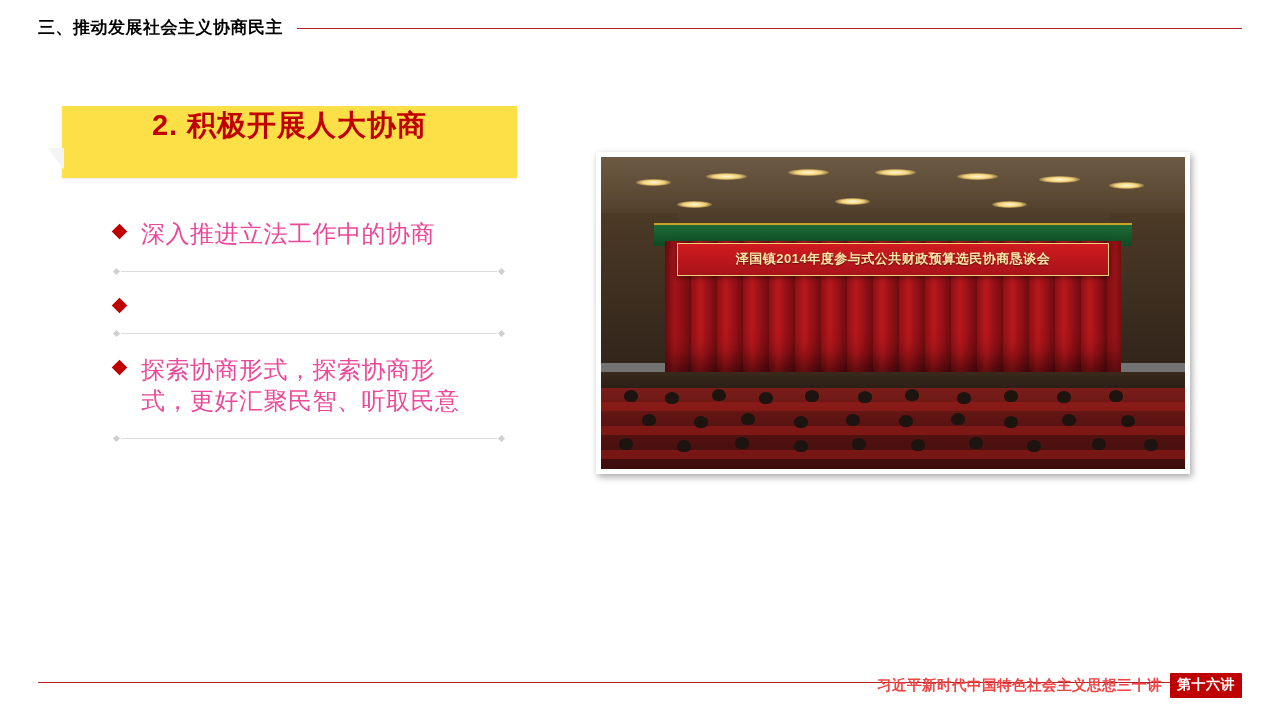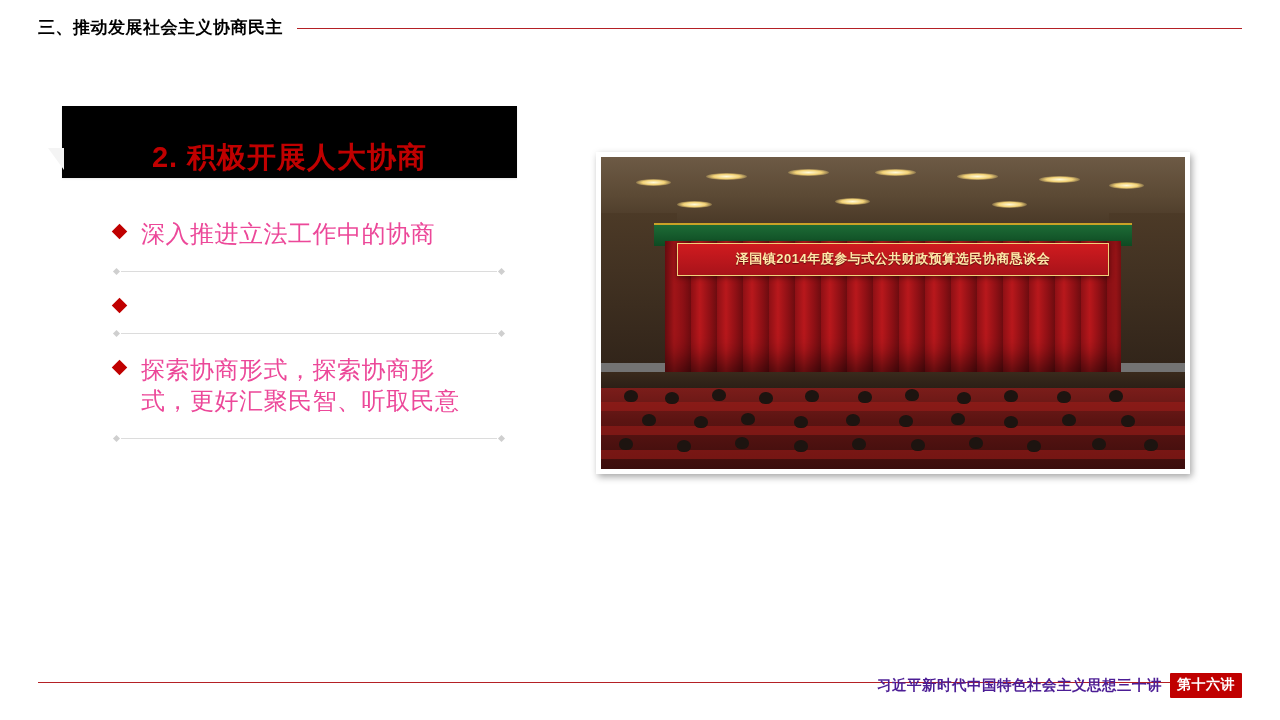--- a/index.html
+++ b/index.html
@@ -45,24 +45,24 @@
     position: absolute;
     left: 62px;
     top: 106px;
     width: 470px;
   }
 
   .section-title-box {
     position: relative;
     width: 455px;
     height: 72px;
-    background: #000000;
+    background: #fde047;
     box-shadow: 0 1px 2px rgba(0,0,0,0.10);
     display: flex;
-    align-items: flex-end;
+    align-items: flex-start;
     justify-content: center;
   }
   
   .notch {
     position: absolute;
     left: -14px;
     bottom: 8px;
     width: 0;
     height: 0;
     border-style: solid;
@@ -234,21 +234,21 @@
   .footer-right {
     position: absolute;
     right: 38px;
     bottom: 22px;
     display: flex;
     align-items: center;
   }
   .footer-text {
     font-size: 14.5px;
     font-weight: bold;
-    color: #4c1d95;
+    color: #ef4444;
     letter-spacing: 0.5px;
     margin-right: 8px;
   }
   .footer-badge {
     background: #c00000;
     color: #ffffff;
     font-size: 14px;
     font-weight: bold;
     padding: 3px 7px 4px 7px;
     letter-spacing: 0.5px;

